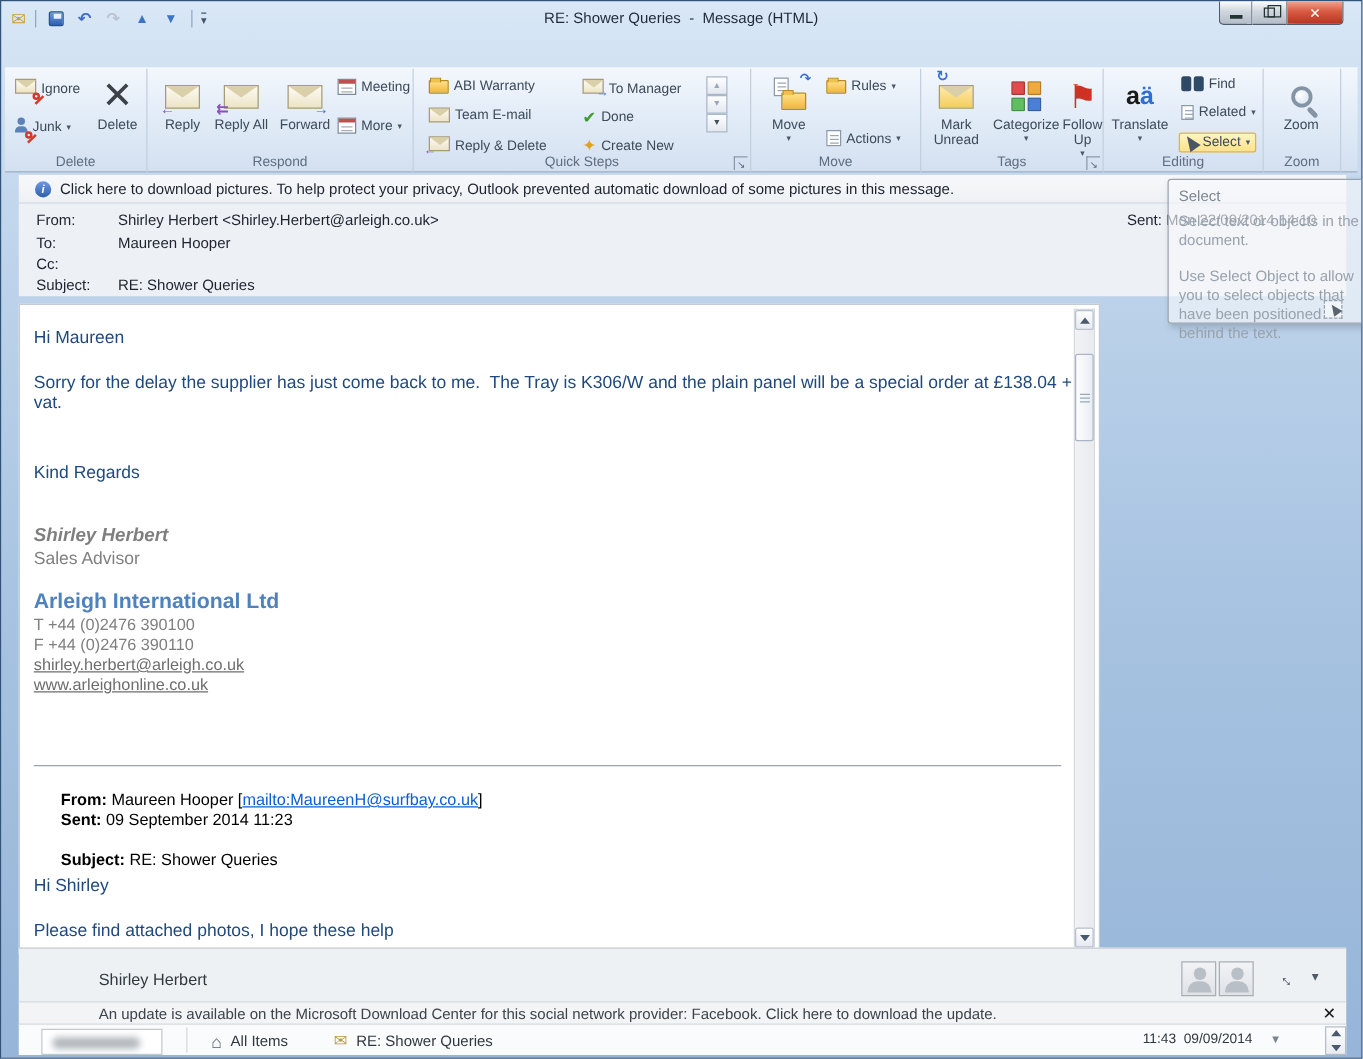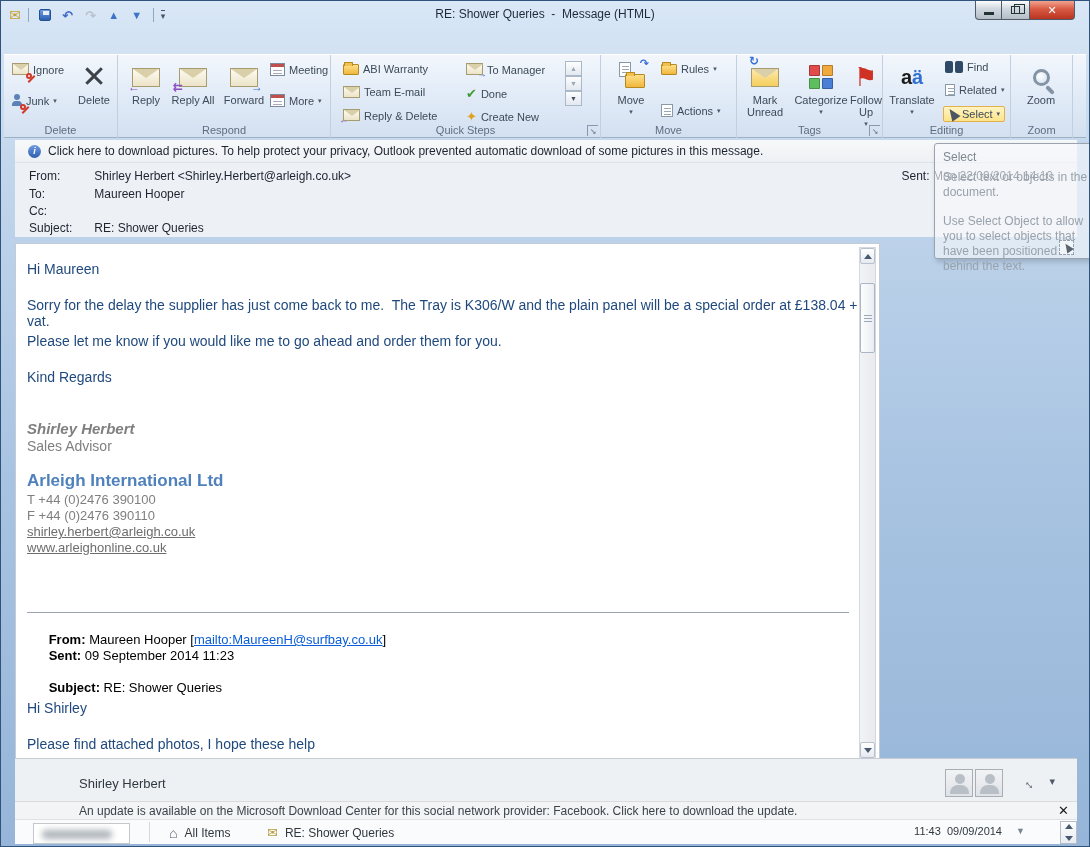--- a/index.html
+++ b/index.html
@@ -389,21 +389,20 @@
     </div>
     <div class="hrow" style="top:58px;">
       <span class="hlabel">Subject:</span>
       <span>RE: Shower Queries</span>
     </div>
   </div>
 
   <div class="mailbody">
     <div class="bline blue" style="top:17px;">Hi Maureen</div>
     <div class="bline blue" style="top:53px;">Sorry for the delay the supplier has just come back to me.  The Tray is K306/W and the plain panel will be a special order at £138.04 + vat.</div>
-    <div class="bline blue" style="top:89px;">Please let me know if you would like me to go ahead and order them for you.</div>
     <div class="bline blue" style="top:125px;">Kind Regards</div>
 
     <div class="bline sig-name" style="top:176px;">Shirley Herbert</div>
     <div class="bline sig-role" style="top:194px;">Sales Advisor</div>
     <div class="bline sig-co" style="top:227px;">Arleigh International Ltd</div>
     <div class="bline sig-line" style="top:248px;">T +44 (0)2476 390100</div>
     <div class="bline sig-line" style="top:264px;">F +44 (0)2476 390110</div>
     <div class="bline" style="top:280px;"><span class="sig-link">shirley.herbert@arleigh.co.uk</span></div>
     <div class="bline" style="top:296px;"><span class="sig-link">www.arleighonline.co.uk</span></div>
 

